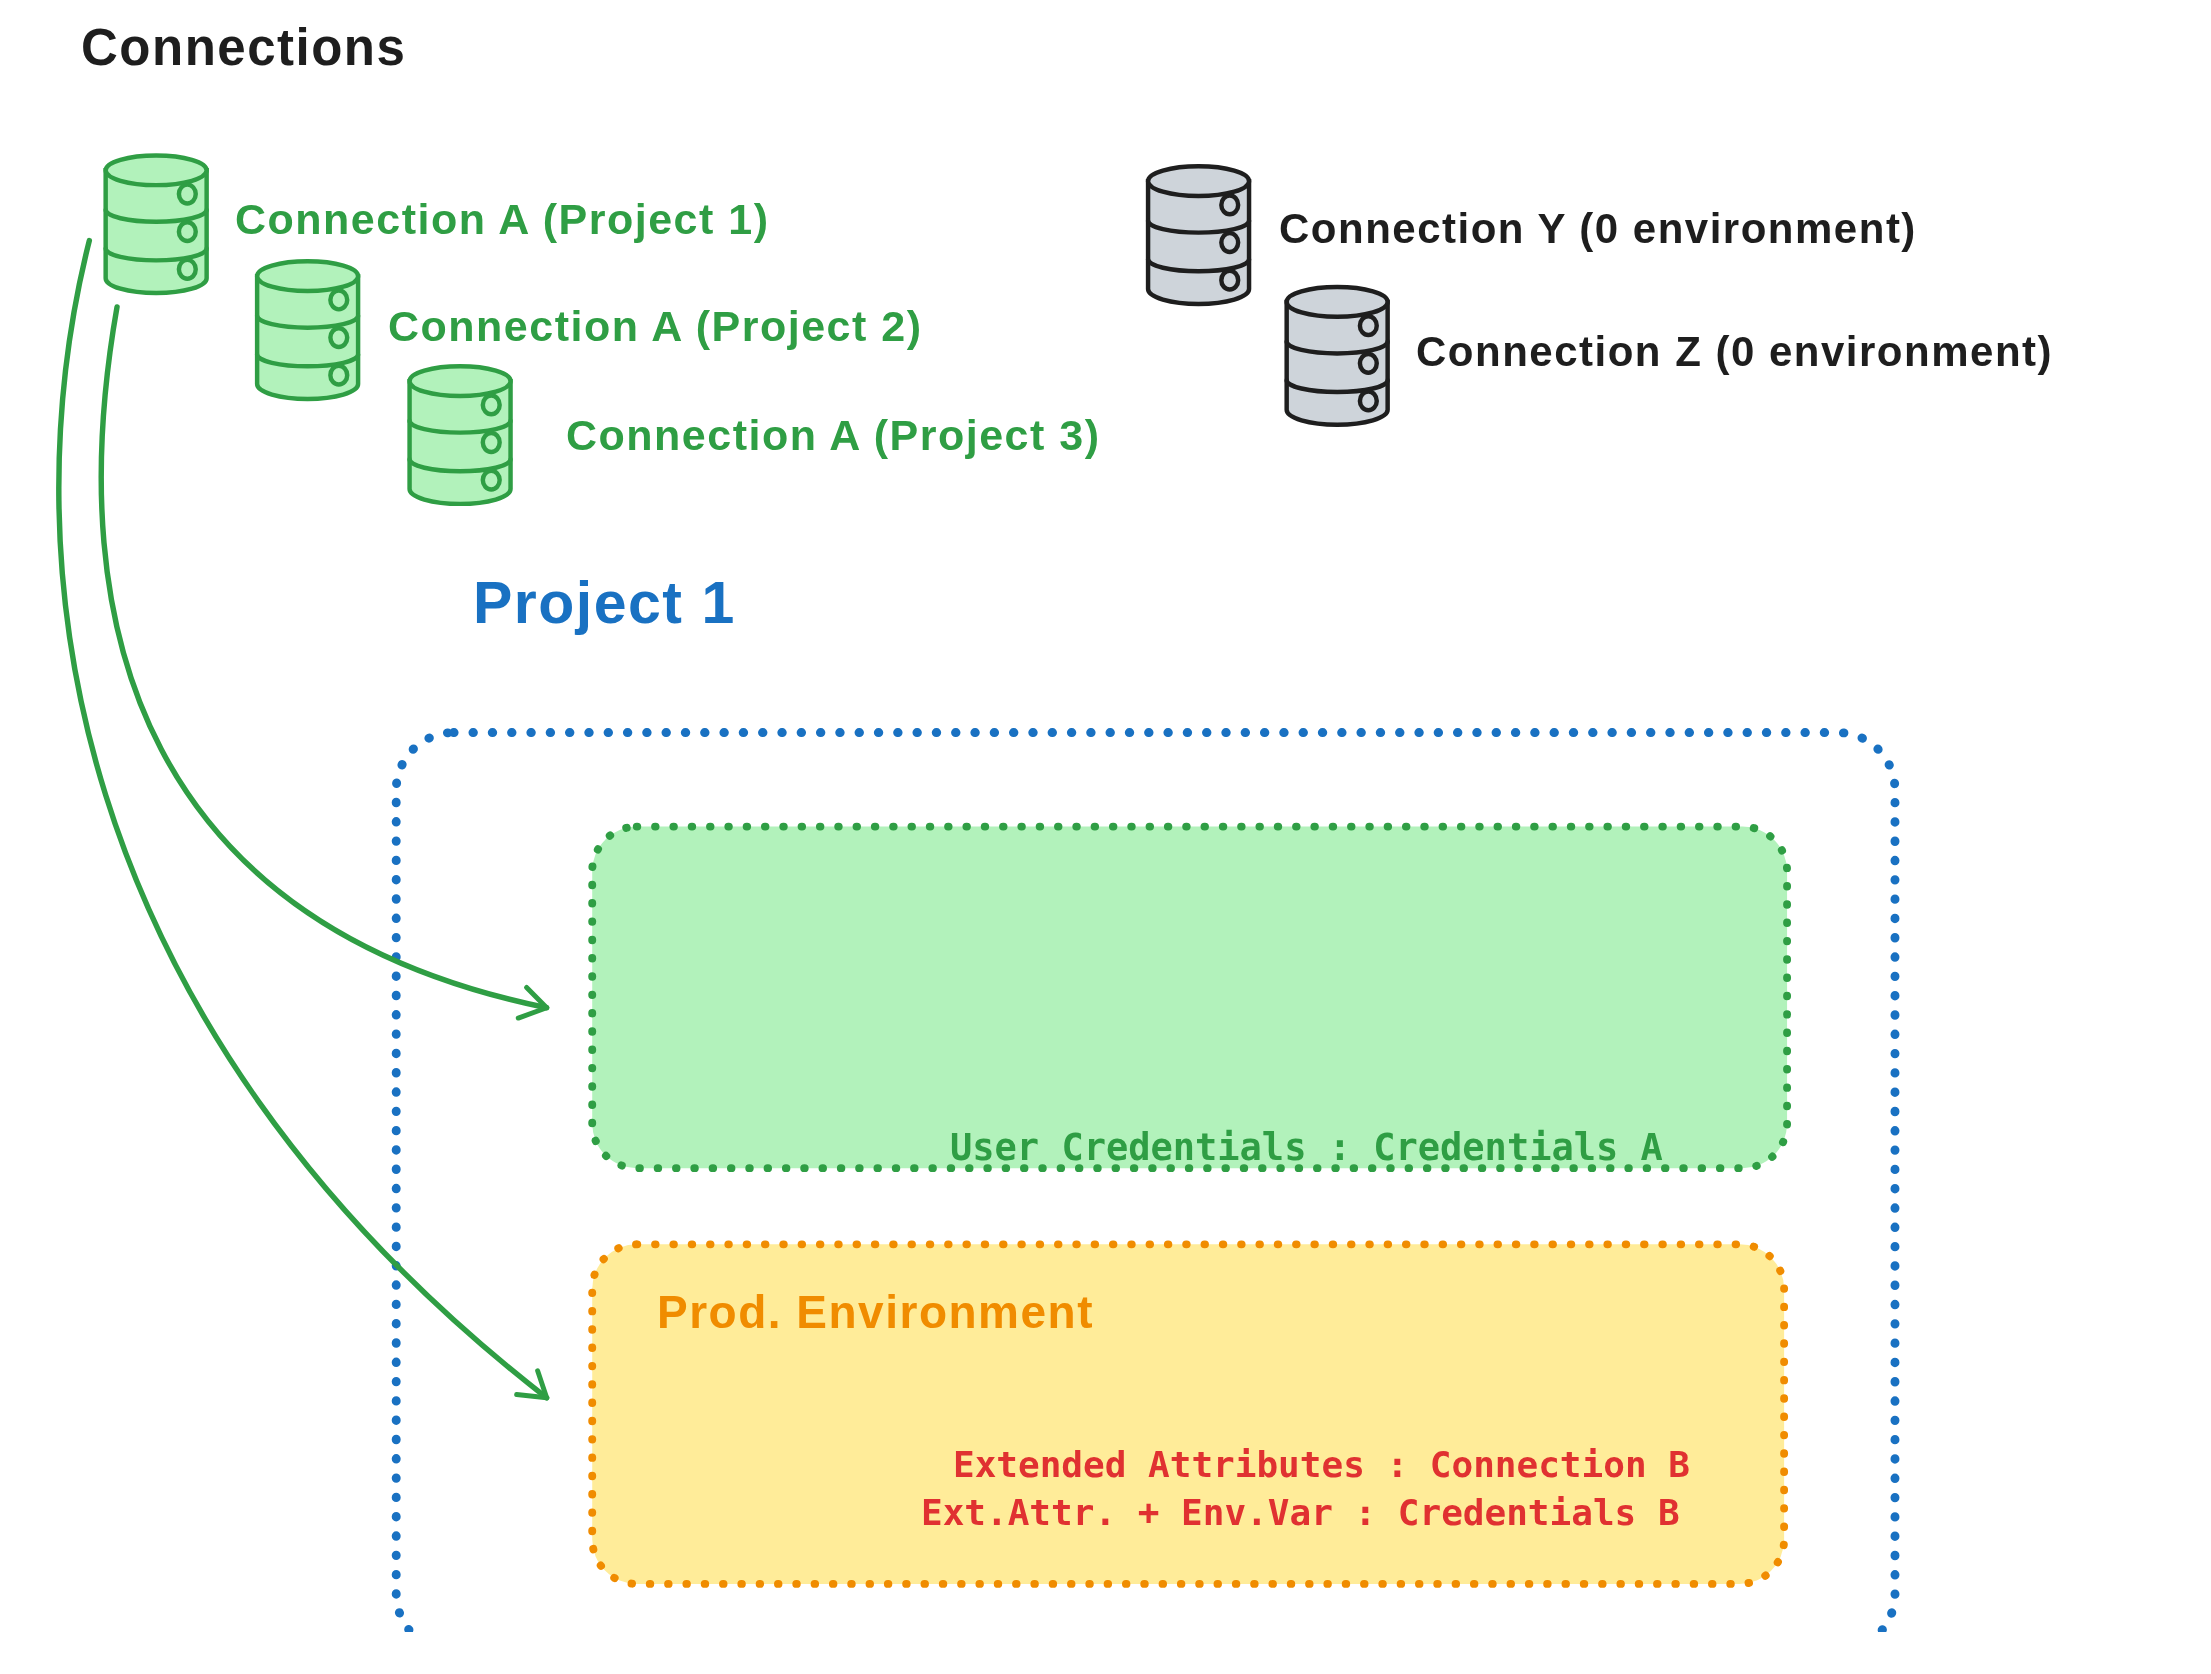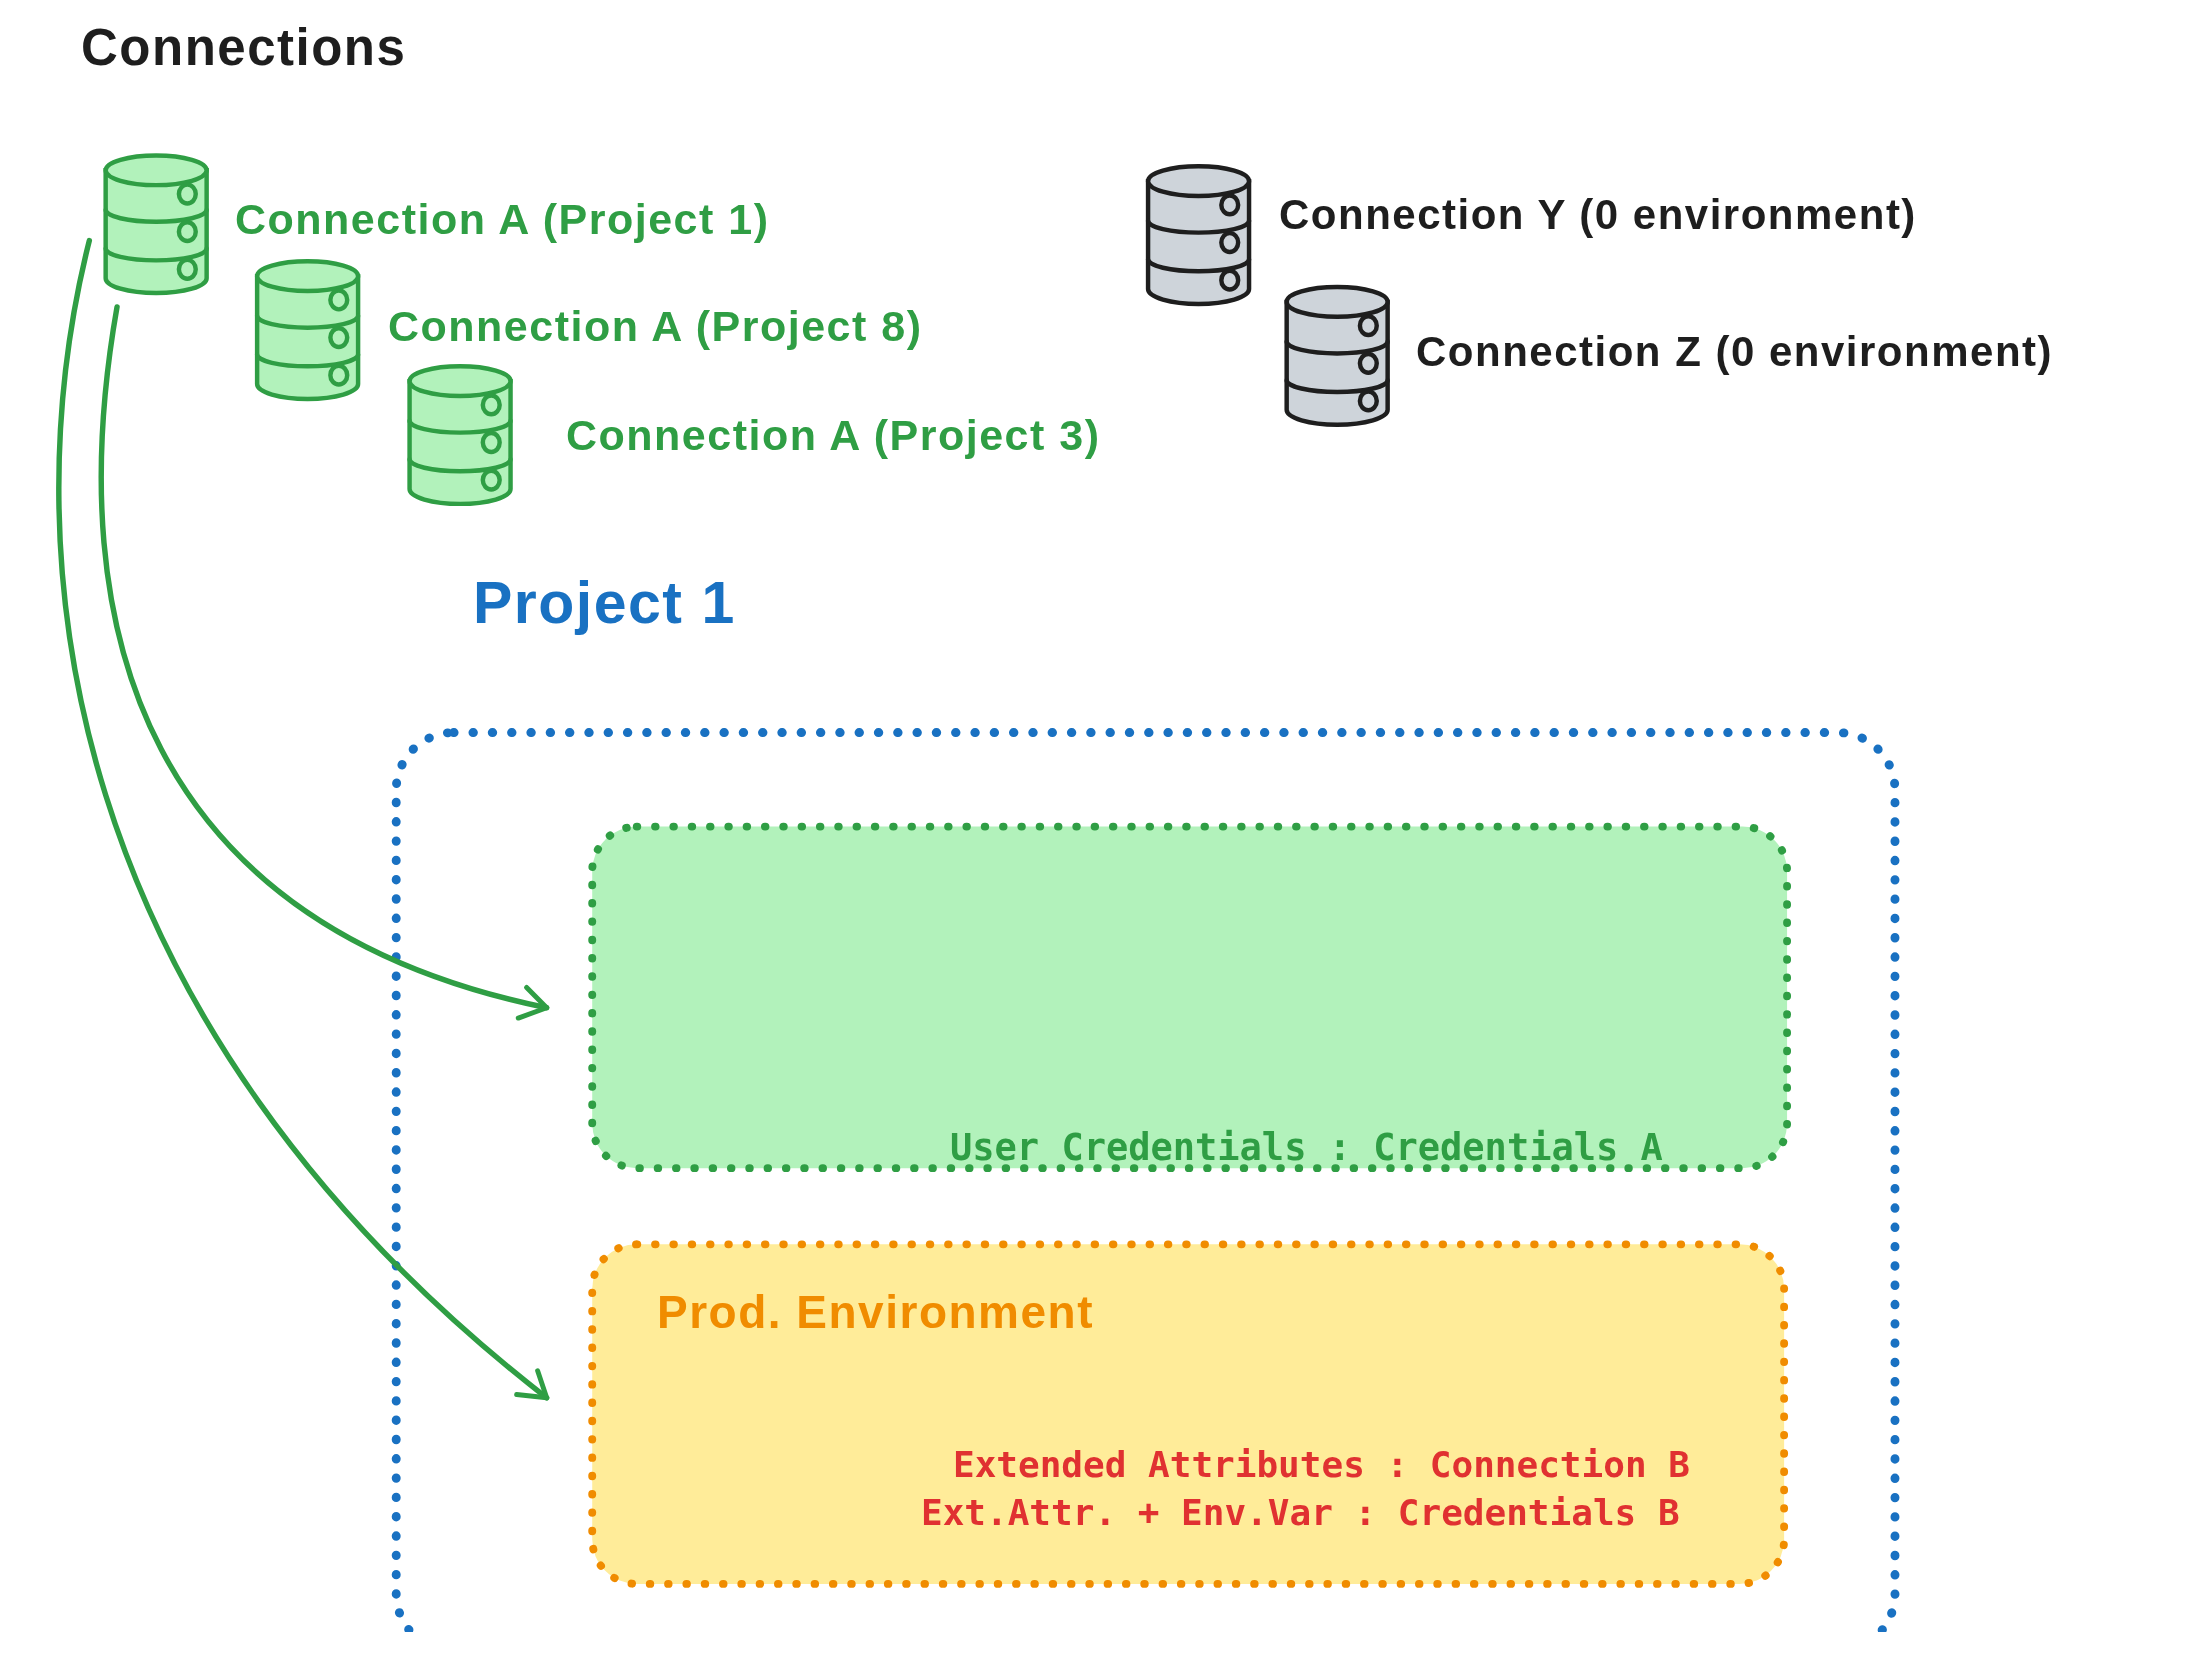--- a/index.html
+++ b/index.html
@@ -29,21 +29,21 @@
 
   .arrow{fill:none;stroke:var(--green);stroke-width:5.5;stroke-linecap:round;}
   .arrow-head{fill:none;stroke:var(--green);stroke-width:5;stroke-linecap:round;stroke-linejoin:round;}
 
   .lbl{position:absolute;white-space:nowrap;line-height:1;}
   .hand{letter-spacing:1.5px;}
   .t-title{left:81px;top:22px;font-size:51px;font-weight:700;color:var(--ink);}
   .t-a1{left:235px;top:198px;font-size:43px;font-weight:600;color:var(--green);}
   .t-a2{left:388px;top:305px;font-size:43px;font-weight:600;color:var(--green);}
   .t-a3{left:566px;top:414px;font-size:43px;font-weight:600;color:var(--green);}
-  .t-y{left:1279px;top:194px;font-size:42px;font-weight:600;color:var(--ink);}
+  .t-y{left:1279px;top:208px;font-size:42px;font-weight:600;color:var(--ink);}
   .t-z{left:1416px;top:331px;font-size:42px;font-weight:600;color:var(--ink);}
   .t-project{left:473px;top:574px;font-size:59px;font-weight:700;color:var(--blue);}
   .t-dev{left:645px;top:873px;font-size:46px;font-weight:600;color:var(--green);}
   .t-prod{left:657px;top:1289px;font-size:46px;font-weight:600;color:var(--orange);}
   .mono{font-family:"DejaVu Sans Mono", monospace;font-weight:700;}
   .t-devcred{left:950px;top:1097px;font-size:37px;color:var(--green);margin-top:32px;}
   .t-prodcred1{left:921px;top:1447px;font-size:36px;color:var(--red);margin-left:32px;}
   .t-prodcred2{left:921px;top:1495px;font-size:36px;color:var(--red);}
 </style>
 </head>
@@ -90,21 +90,21 @@
         <use href="#db-shape"></use>
       </g>
     <g class="db-gray" transform="translate(1293,288)">
         <use href="#db-shape"></use>
       </g>
   </svg>
 
   <div class="lbl hand t-title">Connections</div>
 
   <div class="lbl hand t-a1">Connection A (Project 1)</div>
-  <div class="lbl hand t-a2">Connection A (Project 8)</div>
+  <div class="lbl hand t-a2">Connection A (Project 2)</div>
   <div class="lbl hand t-a3">Connection A (Project 3)</div>
 
   <div class="lbl hand t-y">Connection Y (0 environment)</div>
   <div class="lbl hand t-z">Connection Z (0 environment)</div>
 
   <div class="lbl hand t-project">Project 1</div>
 
   <div class="lbl mono t-devcred">User Credentials : Credentials A</div>
 
   <div class="lbl hand t-prod">Prod. Environment</div>

